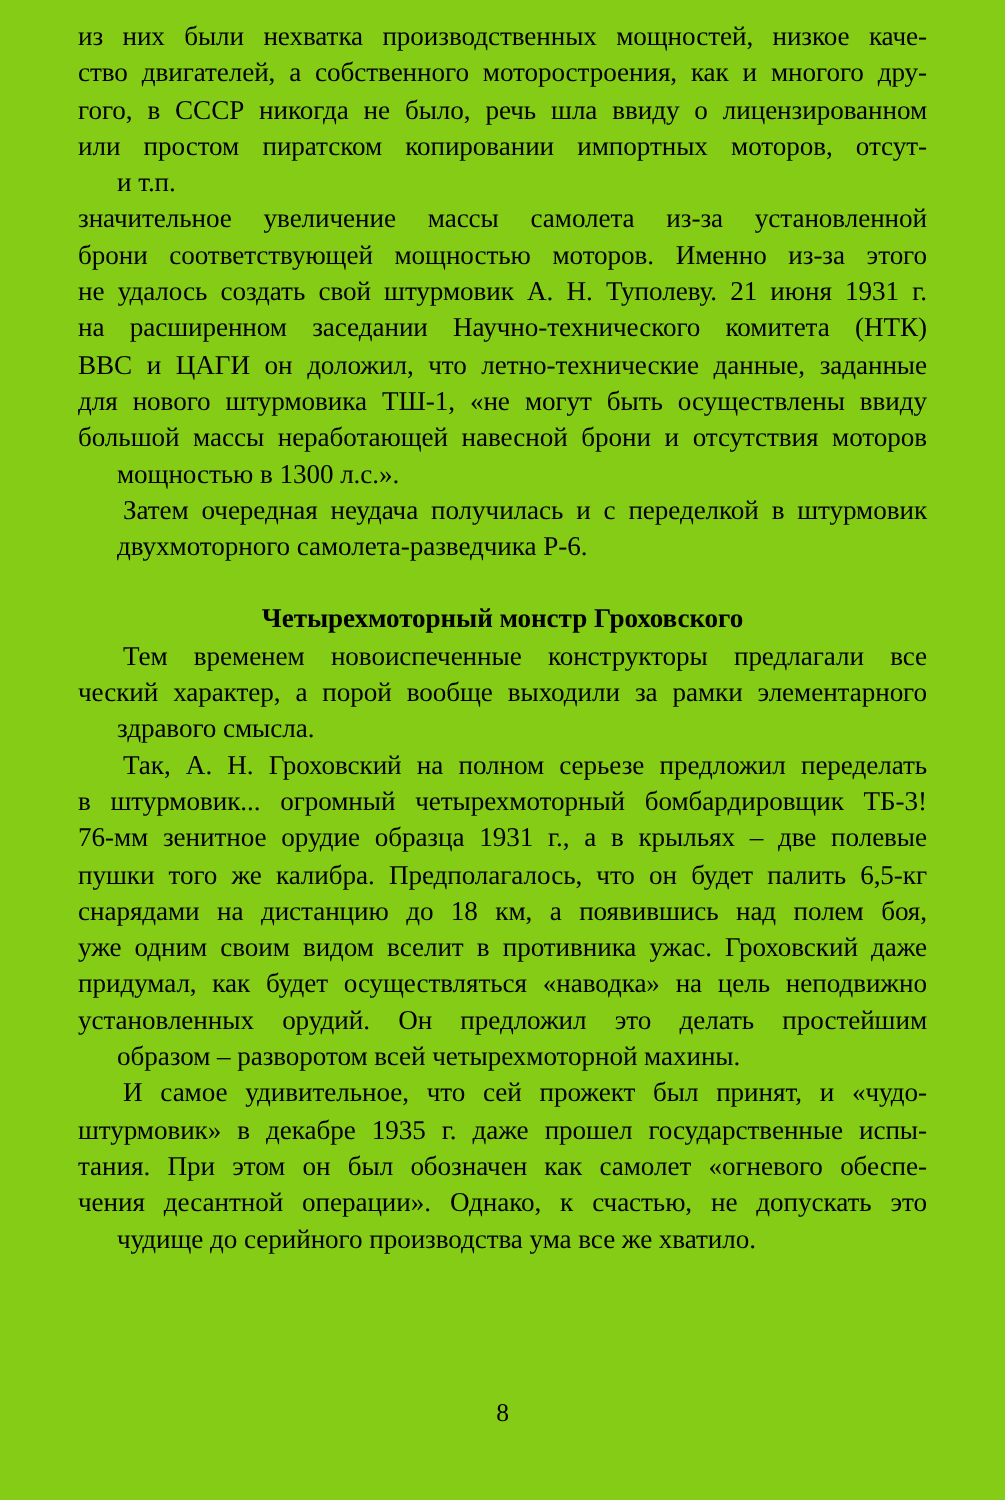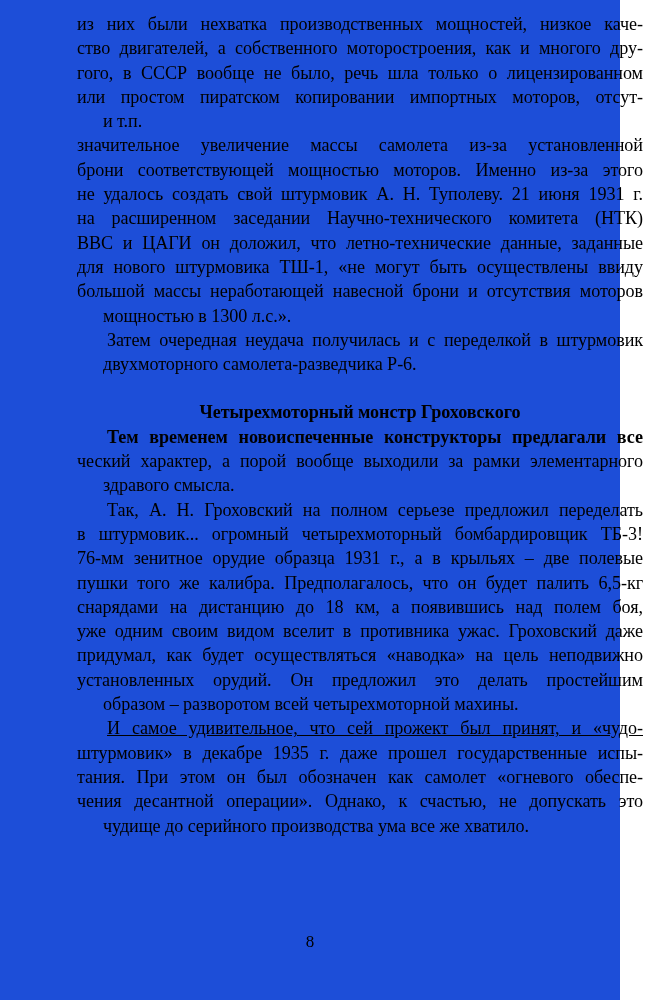--- a/index.html
+++ b/index.html
@@ -9,25 +9,25 @@
   }
   body {
     width: 670px;
     height: 1000px;
     overflow: hidden;
     font-family: "Liberation Serif", "DejaVu Serif", serif;
     color: #000000;
   }
   #page {
     position: relative;
-    width: 620px;
+    width: 670px;
     height: 1000px;
-    background: #1d4ed8;
+    background: #84cc16;
     box-sizing: border-box;
-    padding: 12px 52px 0 77px;
+    padding: 12px 52px 0 52px;
   }
   .textblock {
     width: 566px;
   }
   .para {
     font-size: 18.1px;
     line-height: 24.3px;
     text-align: justify;
     text-justify: inter-word;
     margin: 0;
@@ -74,21 +74,21 @@
 </head>
 <body>
 
 <div id="page">
 
   <div class="textblock">
 
     <p class="para">
       <span class="line just">из них были нехватка производственных мощностей, низкое каче-</span>
       <span class="line just">ство двигателей, а собственного моторостроения, как и многого дру-</span>
-      <span class="line just">гого, в СССР вообще не было, речь шла только о лицензированном</span>
+      <span class="line just">гого, в СССР никогда не было, речь шла ввиду о лицензированном</span>
       <span class="line just">или простом пиратском копировании импортных моторов, отсут-</span>
       <span class="line last">и т.п.</span>
     </p>
 
     <p class="para">
       <span class="line just">значительное увеличение массы самолета из-за установленной</span>
       <span class="line just">брони соответствующей мощностью моторов. Именно из-за этого</span>
       <span class="line just">не удалось создать свой штурмовик А. Н. Туполеву. 21 июня 1931 г.</span>
       <span class="line just">на расширенном заседании Научно-технического комитета (НТК)</span>
       <span class="line just">ВВС и ЦАГИ он доложил, что летно-технические данные, заданные</span>
@@ -98,39 +98,39 @@
     </p>
 
     <p class="para">
       <span class="line just" style="text-indent:30px;">Затем очередная неудача получилась и с переделкой в штурмовик</span>
       <span class="line last">двухмоторного самолета-разведчика Р-6.</span>
     </p>
 
     <h2 class="section-heading">Четырехмоторный монстр Гроховского</h2>
 
     <p class="para">
-      <span class="line just" style="text-indent:30px;font-weight:bold;">Тем временем новоиспеченные конструкторы предлагали все</span>
+      <span class="line just" style="text-indent:30px;">Тем временем новоиспеченные конструкторы предлагали все</span>
       <span class="line just">ческий характер, а порой вообще выходили за рамки элементарного</span>
       <span class="line last">здравого смысла.</span>
     </p>
 
     <p class="para">
       <span class="line just" style="text-indent:30px;">Так, А. Н. Гроховский на полном серьезе предложил переделать</span>
       <span class="line just">в штурмовик... огромный четырехмоторный бомбардировщик ТБ-3!</span>
       <span class="line just">76-мм зенитное орудие образца 1931 г., а в крыльях – две полевые</span>
       <span class="line just">пушки того же калибра. Предполагалось, что он будет палить 6,5-кг</span>
       <span class="line just">снарядами на дистанцию до 18 км, а появившись над полем боя,</span>
       <span class="line just">уже одним своим видом вселит в противника ужас. Гроховский даже</span>
       <span class="line just">придумал, как будет осуществляться «наводка» на цель неподвижно</span>
       <span class="line just">установленных орудий. Он предложил это делать простейшим</span>
       <span class="line last">образом – разворотом всей четырехмоторной махины.</span>
     </p>
 
     <p class="para">
-      <span class="line just" style="text-indent:30px;text-decoration:underline;">И самое удивительное, что сей прожект был принят, и «чудо-</span>
+      <span class="line just" style="text-indent:30px;">И самое удивительное, что сей прожект был принят, и «чудо-</span>
       <span class="line just">штурмовик» в декабре 1935 г. даже прошел государственные испы-</span>
       <span class="line just">тания. При этом он был обозначен как самолет «огневого обеспе-</span>
       <span class="line just">чения десантной операции». Однако, к счастью, не допускать это</span>
       <span class="line last">чудище до серийного производства ума все же хватило.</span>
     </p>
 
   </div>
 
   <div class="pagenum">8</div>
 

